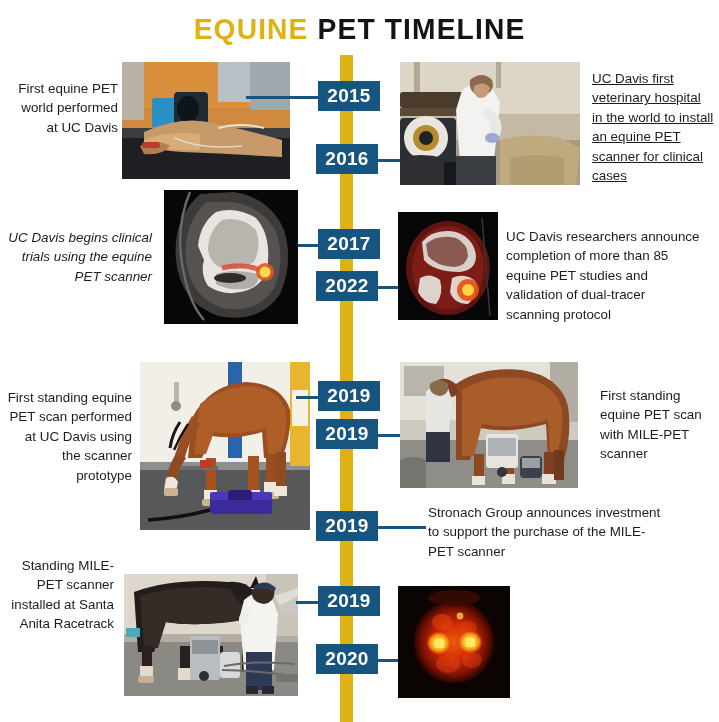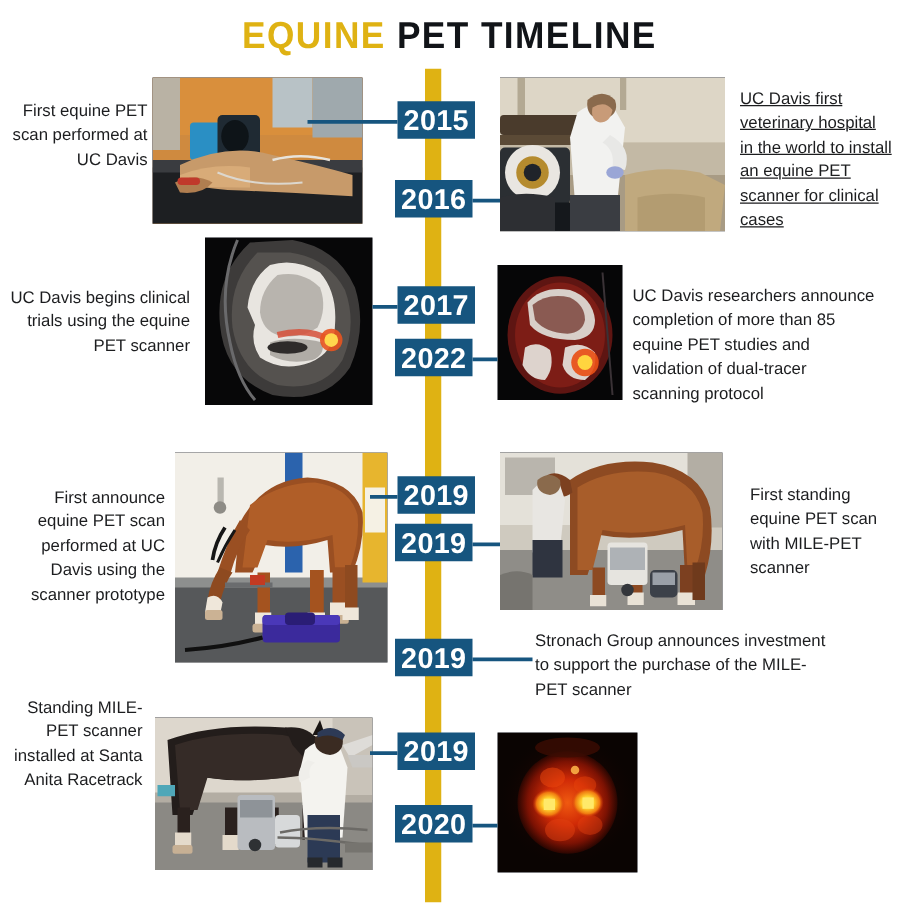--- a/index.html
+++ b/index.html
@@ -38,21 +38,21 @@
     background: #DFB213;
   }
 
   
   .year {
     position: absolute;
     height: 30px;
     width: 62px;
     background: #16557F;
     color: #ffffff;
-    font-size: 23px;
+    font-size: 19px;
     font-weight: 800;
     letter-spacing: 0.3px;
     line-height: 30px;
     text-align: center;
     z-index: 5;
   }
   
   .conn {
     position: absolute;
     height: 3px;
@@ -85,21 +85,21 @@
 <div id="page">
 
   <div class="title">
     <span class="t-gold">EQUINE</span><span>&nbsp;</span><span class="t-dark">PET TIMELINE</span>
   </div>
 
   <div class="spine"></div>
 
   <div class="conn" style="left:246px; top:96px; width:72px;"></div>
   <div class="year" style="left:318px; top:81px;">2015</div>
-  <div class="cap right-al" style="left:8px; top:79px; width:110px;">First equine PET scan performed at UC Davis</div>
+  <div class="cap right-al" style="left:8px; top:79px; width:110px;">First equine PET world performed at UC Davis</div>
   <div class="photo" style="left:122px; top:62px; width:168px; height:117px;">
     <svg viewBox="0 0 168 117" preserveAspectRatio="none" aria-hidden="true">
       <rect x="0" y="0" width="168" height="117" fill="#cf8a3f"></rect>
       <rect x="0" y="0" width="168" height="46" fill="#d98f3c"></rect>
       <rect x="0" y="0" width="22" height="58" fill="#b9b2a4"></rect>
       <rect x="96" y="0" width="32" height="40" fill="#b8c2c6"></rect>
       <rect x="128" y="0" width="40" height="48" fill="#9fa9ad"></rect>
       <rect x="0" y="72" width="168" height="45" fill="#1d1f22"></rect>
       <rect x="0" y="66" width="168" height="10" fill="#3a3c40"></rect>
       <rect x="30" y="36" width="46" height="30" rx="3" fill="#2a8fc4"></rect>
@@ -139,21 +139,21 @@
       <rect x="56" y="94" width="40" height="29" fill="#3a3d42"></rect>
       <path d="M100 78 q30 -8 60 -2 l20 10 -4 37 -76 0 Z" fill="#c0a97e"></path>
       <path d="M110 96 q28 -6 54 0 l0 27 -54 0 Z" fill="#b39c71"></path>
       <path d="M0 96 q20 -6 44 0 l0 27 -44 0 Z" fill="#2d2f33"></path>
     </svg>
   </div>
   <div class="cap left-al" style="left:592px; top:69px; width:122px;text-decoration:underline;">UC Davis first veterinary hospital in the world to install an equine PET scanner for clinical cases</div>
 
   <div class="conn" style="left:298px; top:244px; width:20px;"></div>
   <div class="year" style="left:318px; top:229px;">2017</div>
-  <div class="cap right-al" style="left:6px; top:228px; width:146px;">UC Davis begins clinical trials using the equine PET scanner</div>
+  <div class="cap right-al" style="left:6px; top:228px; width:146px;font-style:italic;">UC Davis begins clinical trials using the equine PET scanner</div>
   <div class="photo" style="left:164px; top:190px; width:134px; height:134px;">
     <svg viewBox="0 0 134 134" preserveAspectRatio="none" aria-hidden="true">
       <rect x="0" y="0" width="134" height="134" fill="#070708"></rect>
       <path d="M36 4 Q8 30 12 70 Q16 112 54 126 Q96 134 116 104 Q130 72 120 40 Q106 8 70 2 Z" fill="#3d3b3a"></path>
       <path d="M42 12 Q18 36 22 72 Q28 108 58 118 Q94 124 110 98 Q122 70 112 42 Q98 16 68 12 Z" fill="#55524f"></path>
       <path d="M52 22 Q36 34 34 56 L40 70 Q36 84 44 96 Q62 108 84 100 Q104 92 104 70 Q106 44 92 28 Q72 16 52 22 Z" fill="#e8e5e0"></path>
       <path d="M58 30 Q44 42 44 60 Q46 74 58 78 Q76 82 90 72 Q98 56 92 40 Q78 26 58 30 Z" fill="#b8b4ae"></path>
       <path d="M52 84 Q70 78 94 84 Q96 94 86 98 Q66 102 52 94 Z" fill="#b0aca6"></path>
       <ellipse cx="66" cy="88" rx="16" ry="5" fill="#2e2b2a"></ellipse>
       <path d="M58 78 Q82 72 100 82" stroke="#d6503a" stroke-width="5" fill="none" opacity="0.85"></path>
@@ -176,21 +176,21 @@
       <path d="M54 66 Q68 60 78 70 Q80 84 70 92 Q56 92 52 80 Z" fill="#ddd3cd"></path>
       <circle cx="70" cy="78" r="11" fill="#e84f16" opacity="0.92"></circle>
       <circle cx="70" cy="78" r="6" fill="#ffd53f"></circle>
       <path d="M84 6 L92 104" stroke="#3a3236" stroke-width="1.6" fill="none"></path>
     </svg>
   </div>
   <div class="cap left-al" style="left:506px; top:227px; width:196px;">UC Davis researchers announce completion of more than 85 equine PET studies and validation of dual-tracer scanning protocol</div>
 
   <div class="conn" style="left:296px; top:396px; width:22px;"></div>
   <div class="year" style="left:318px; top:381px;">2019</div>
-  <div class="cap right-al" style="left:6px; top:388px; width:126px;">First announce equine PET scan performed at UC Davis using the scanner prototype</div>
+  <div class="cap right-al" style="left:6px; top:388px; width:126px;">First standing equine PET scan performed at UC Davis using the scanner prototype</div>
   <div class="photo" style="left:140px; top:362px; width:170px; height:168px;">
     <svg viewBox="0 0 170 168" preserveAspectRatio="none" aria-hidden="true">
       <rect x="0" y="0" width="170" height="168" fill="#efece4"></rect>
       <rect x="0" y="0" width="170" height="104" fill="#f2efe8"></rect>
       <rect x="0" y="104" width="170" height="64" fill="#56585a"></rect>
       <rect x="0" y="100" width="170" height="8" fill="#8d8f8e"></rect>
       <rect x="88" y="0" width="14" height="96" fill="#2b63ad"></rect>
       <rect x="150" y="0" width="20" height="104" fill="#e7b52e"></rect>
       <rect x="152" y="28" width="16" height="36" fill="#f5f1e4"></rect>
       <rect x="34" y="20" width="5" height="22" fill="#b9b7b0"></rect>

